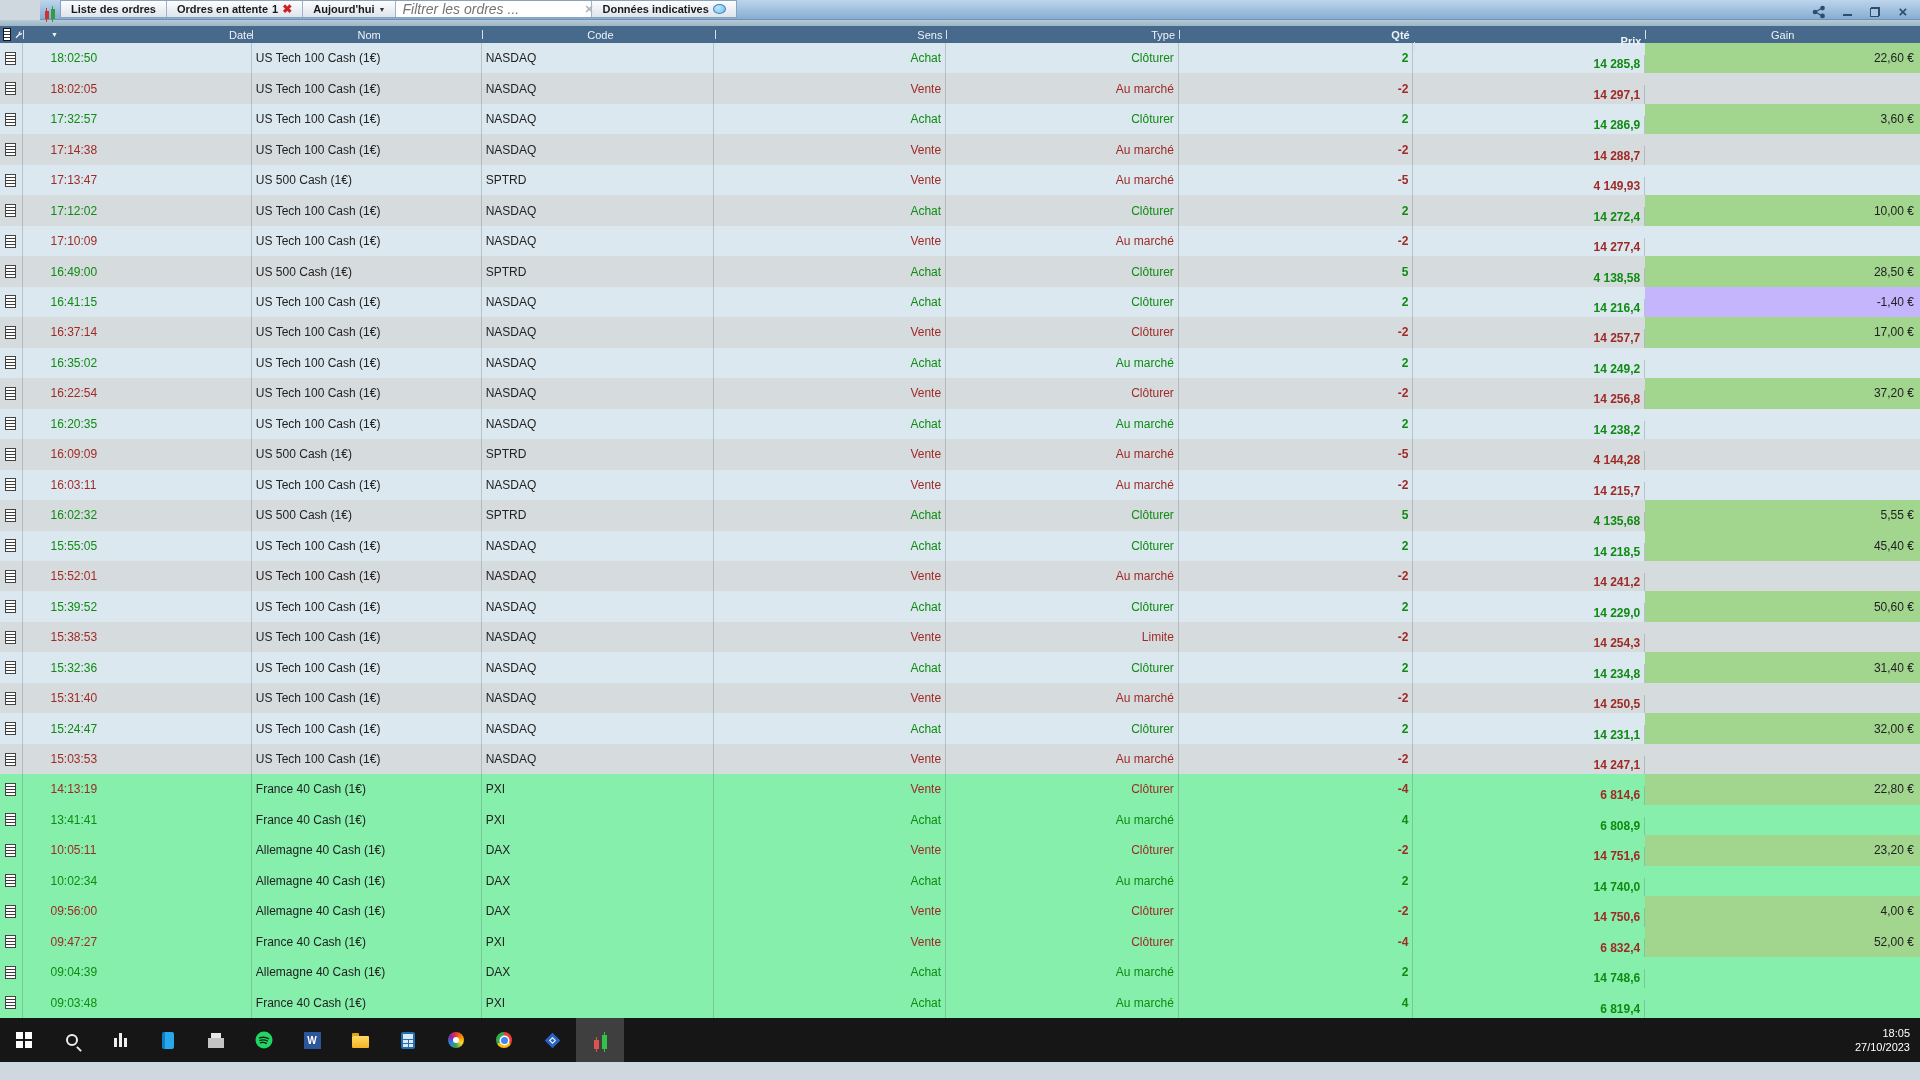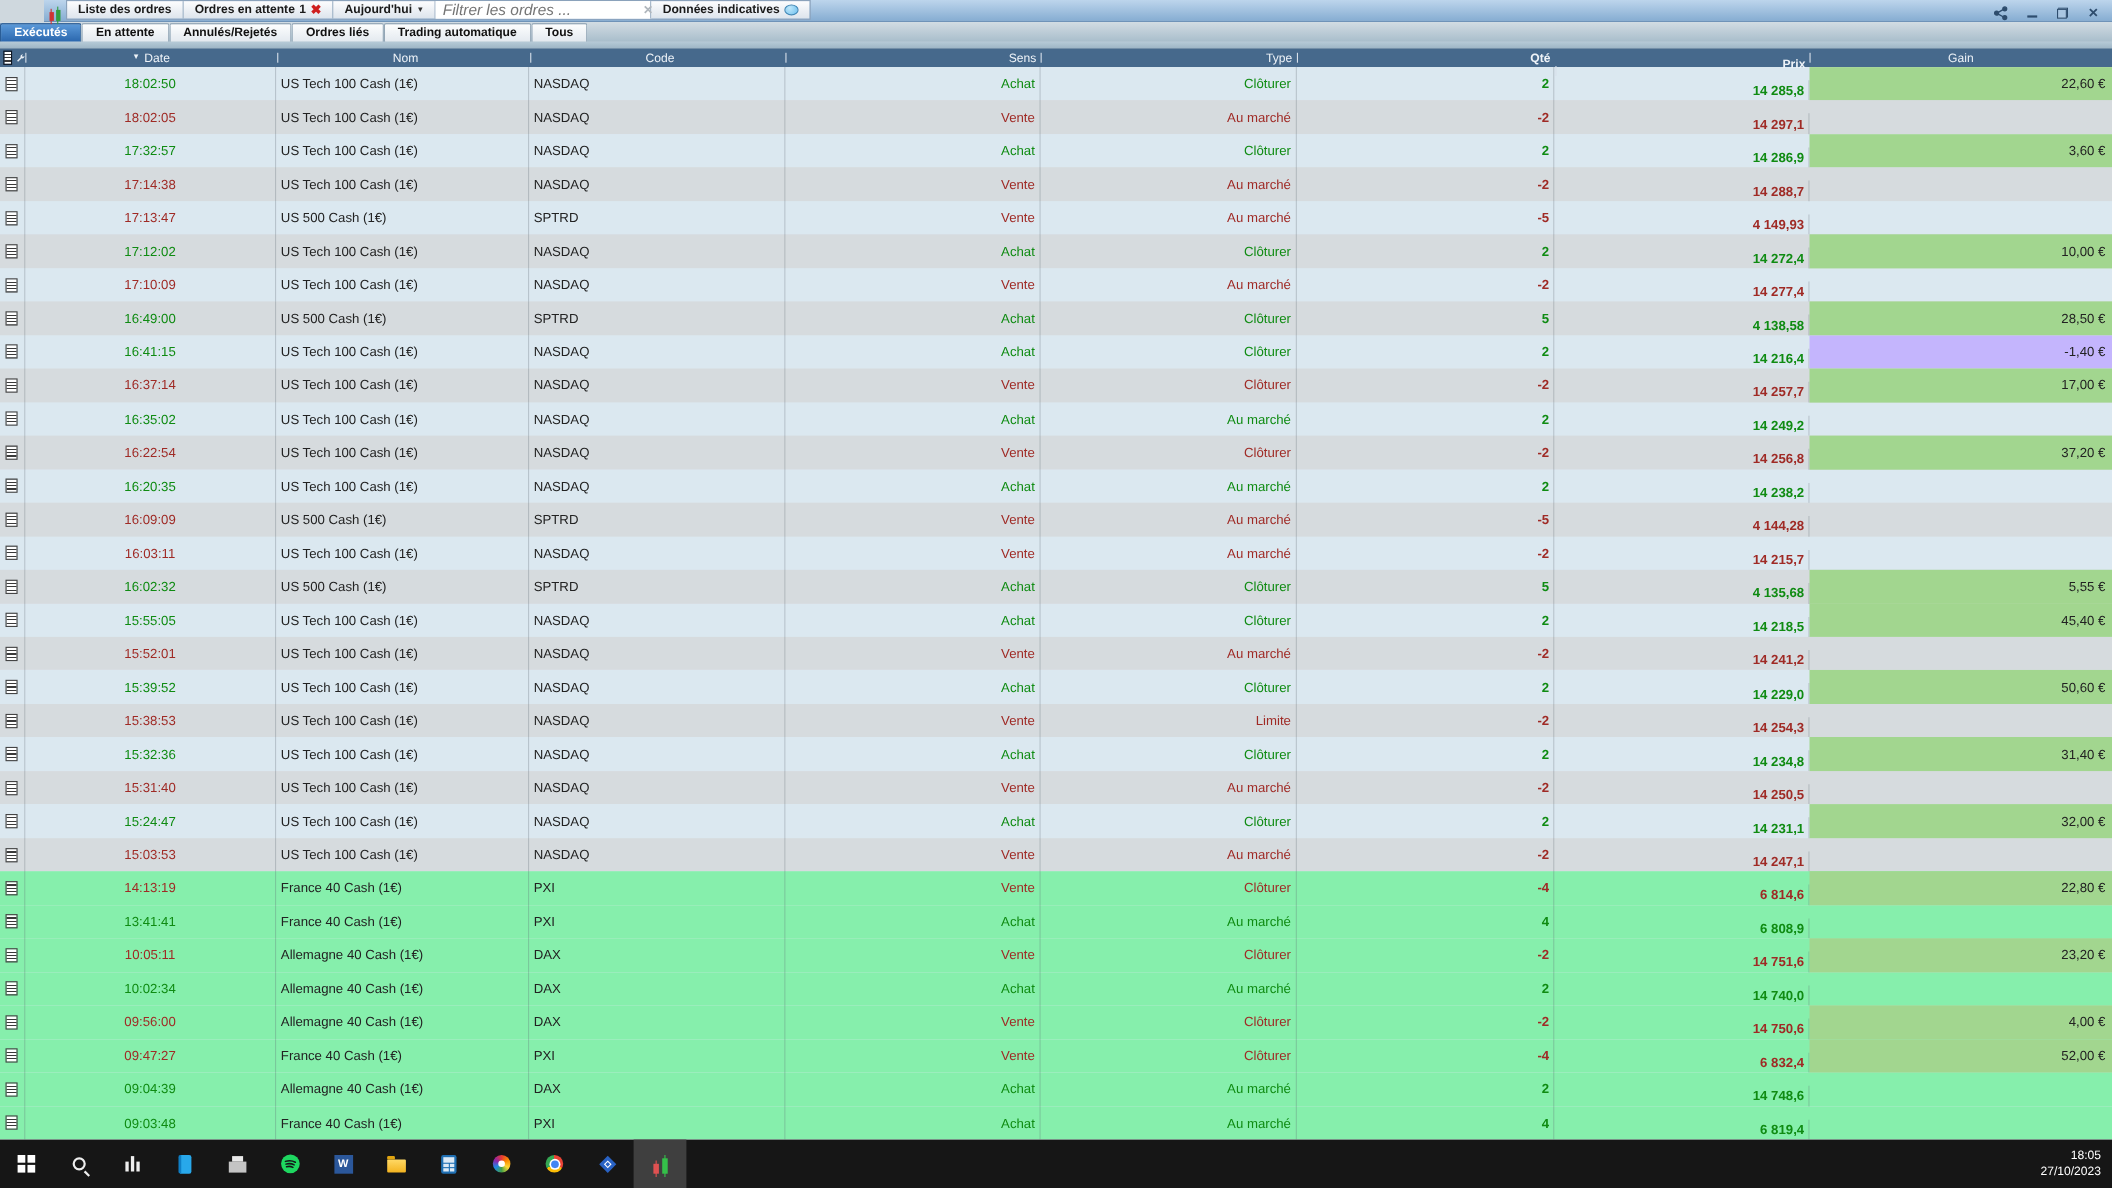--- a/index.html
+++ b/index.html
@@ -47,21 +47,21 @@
   .doc-icon { display:inline-block; width:11px; height:13px; border:1px solid #0e1622; background:repeating-linear-gradient(to bottom,#fff 0,#fff 2px,#3a3a3a 2px,#3a3a3a 3px); }
   .wrench-icon { width:12px; height:12px; }
 
   .tbody { height:975px; overflow:hidden; background:#dce8f0; }
   .trow { display:flex; height:30.47px; font-size:12px; color:#222; cursor:default; }
   .trow.odd { background:#dbe8f0; }
   .trow.even { background:#d6dbde; }
   .trow.hl { background:#86efac; }
   .cell { display:flex; align-items:center; border-right:1px solid rgba(90,100,110,0.28); overflow:hidden; white-space:nowrap; }
   .c-icon { width:23px; justify-content:center; }
-  .c-date { width:234px; justify-content:center; }
+  .c-date { width:234px; justify-content:space-between;padding-left:28px; }
   .c-nom  { width:235px; padding-left:4px; }
   .c-code { width:238px; padding-left:4px; }
   .c-sens { width:237px; justify-content:flex-end; padding-right:4px; }
   .c-type { width:238px; justify-content:flex-end; padding-right:4px; }
   .c-qte  { width:240px; justify-content:flex-end; padding-right:4px; font-weight:bold; }
   .c-prix { width:237px; justify-content:flex-end; padding-right:4px; font-weight:bold;margin-top:12px; }
   .c-gain { width:281px; justify-content:flex-end; padding-right:6px; border-right:none; }
   .buy  { color:#0f8b12; }
   .sell { color:#9f2a25; }
   .c-gain.profit { background:#a2d68f; }
@@ -150,40 +150,20 @@
         </span>
       <span class="win-glyph">
           <span class="restore-glyph"></span>
         </span>
       <span class="win-glyph">
           <span class="close-glyph">×</span>
         </span>
     </div>
   </div>
 
-  <div class="tabstrip">
-    <div class="tab active">
-        <span>Exécutés</span>
-      </div>
-    <div class="tab">
-        <span>En attente</span>
-      </div>
-    <div class="tab">
-        <span>Annulés/Rejetés</span>
-      </div>
-    <div class="tab">
-        <span>Ordres liés</span>
-      </div>
-    <div class="tab">
-        <span>Trading automatique</span>
-      </div>
-    <div class="tab">
-        <span>Tous</span>
-      </div>
-  </div>
   <div class="subband"></div>
 
   <div class="thead">
     <div class="hcell c-icon">
       <span class="doc-icon"></span>
       <svg class="wrench-icon" viewBox="0 0 16 16">
         <path d="M12 1.5a3.4 3.4 0 0 0-3.2 4.6L2.8 12.2 4.6 14l6-6.1A3.4 3.4 0 0 0 15 3.5l-2.1 2.1-1.8-1.8L13.2 1.7z" fill="#e8eef4"></path>
         </svg>
     </div>
     <div class="hcell c-date">

